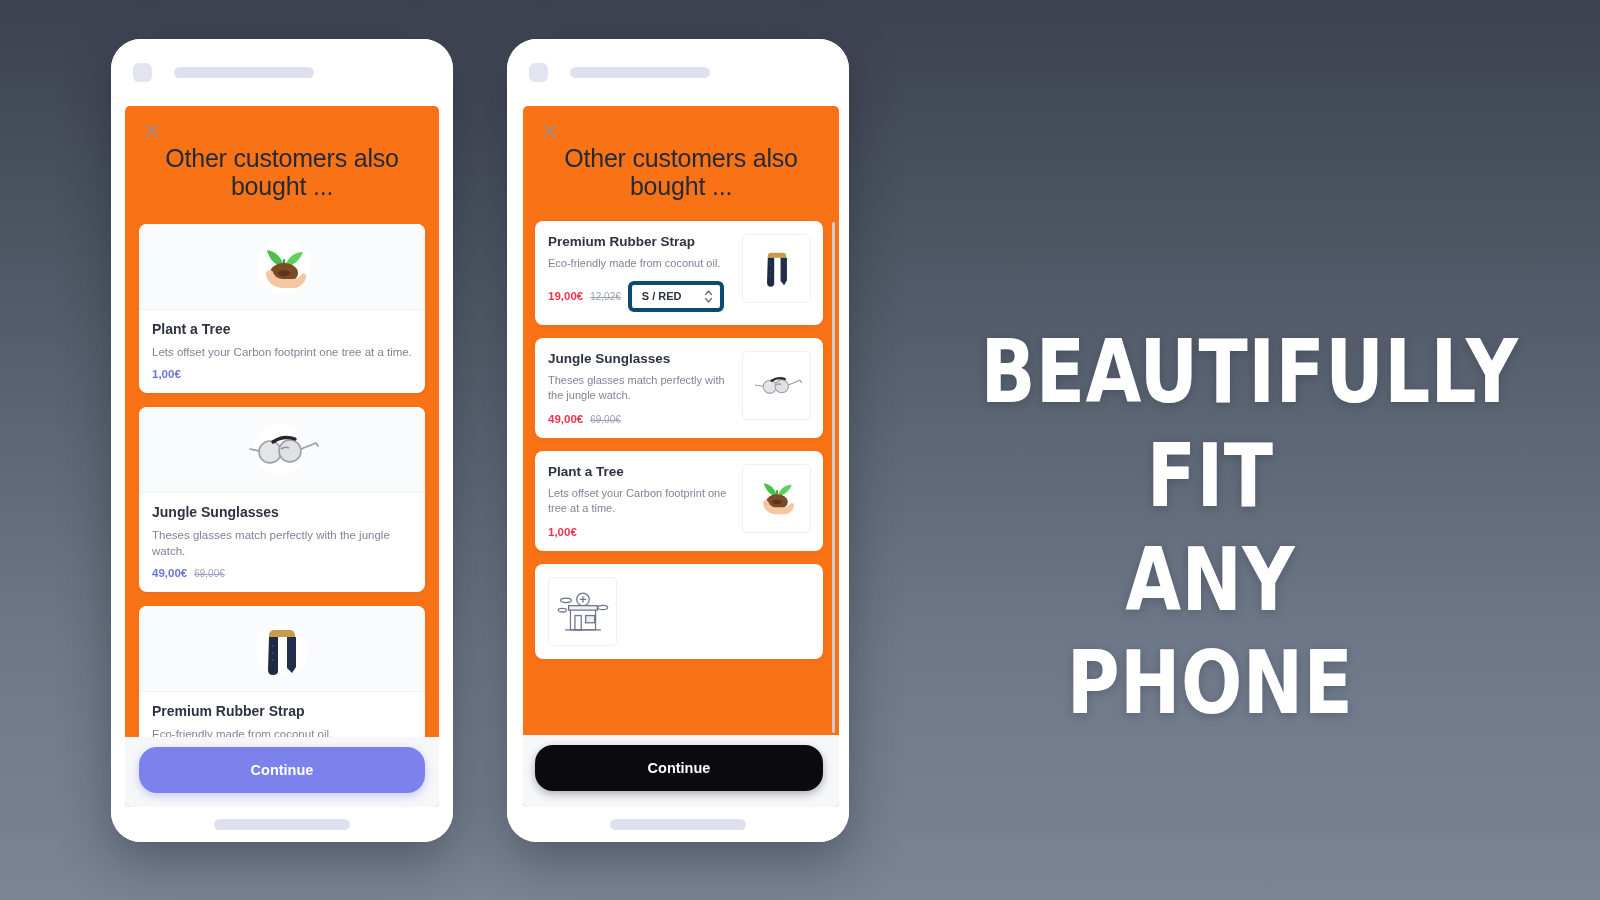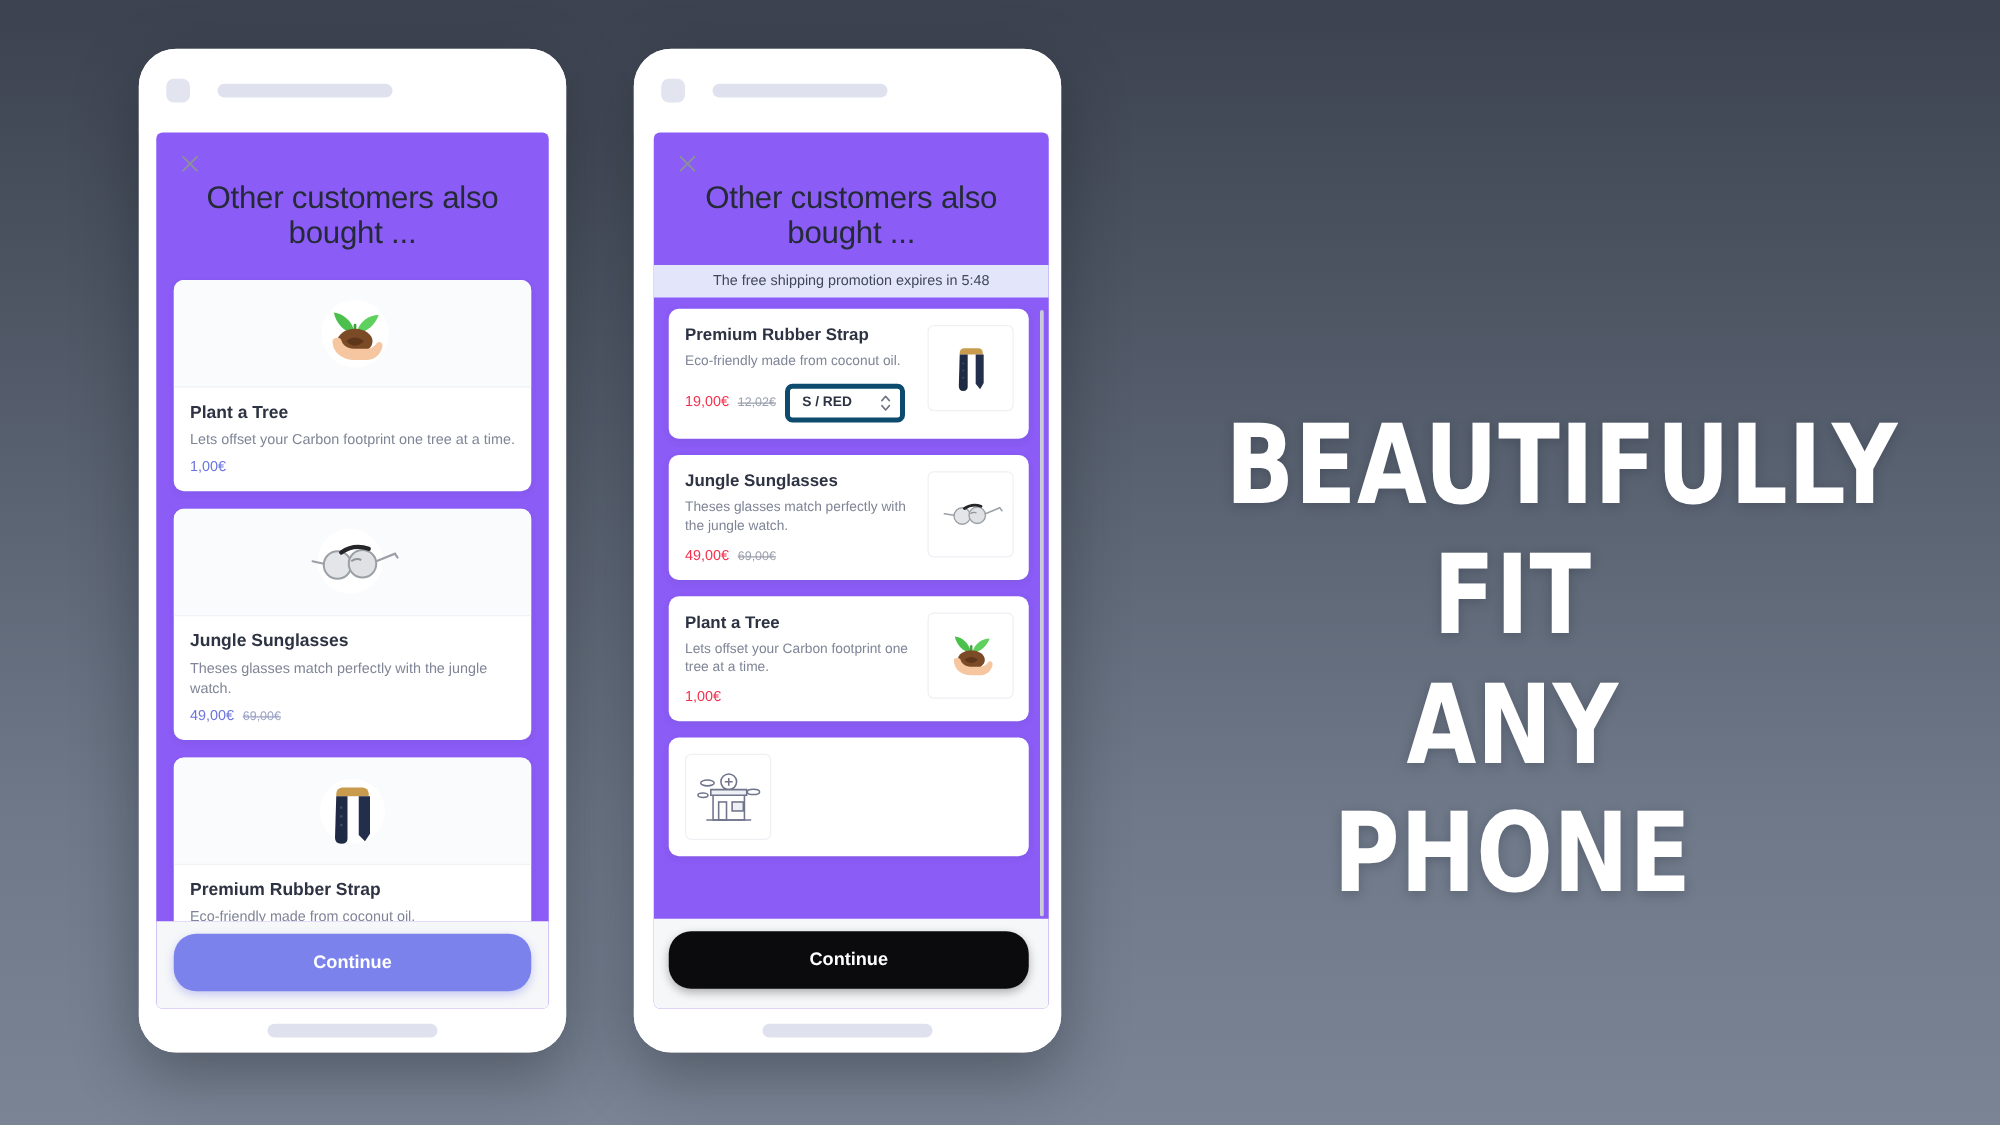--- a/index.html
+++ b/index.html
@@ -44,21 +44,21 @@
   }
   #phone-one .topbar-pill { width: 140px; }
   #phone-two .topbar-pill { width: 140px; }
 
   
   .screen {
     position: absolute;
     left: 14px; right: 14px;
     top: 67px;
     bottom: 35px;
-    background: #8b5cf6;
+    background: #f97316;
     border-radius: 5px;
     overflow: hidden;
     display: flex;
     flex-direction: column;
   }
   #phone-two .screen { left: 16px; right: 10px; }
 
   .home-indicator-wrap {
     position: absolute;
     left: 0; right: 0; bottom: 0;
@@ -133,21 +133,21 @@
     border-bottom: 1px solid #f1f2f5;
   }
   .card-stack .body { padding: 11px 13px 13px 13px; }
   .card-stack .name {
     font-size: 14px; font-weight: 700; color: #2d3342; margin-bottom: 7px;
   }
   .card-stack .desc {
     font-size: 11.5px; color: #7f8596; line-height: 1.45; margin-bottom: 7px;
   }
   .price-row { display: flex; align-items: baseline; gap: 7px; }
-  .price-now { font-size: 11.5px; font-weight: 400; }
+  .price-now { font-size: 11.5px; font-weight: 700; }
   .price-was { font-size: 10px; text-decoration: line-through; }
   .theme-indigo .price-now { color: #6c74e0; }
   .theme-indigo .price-was { color: #9ba2c4; }
   .theme-red .price-now { color: #f4314e; }
   .theme-red .price-was { color: #9aa0ae; }
 
   
   .card-row {
     background: #fff;
     border-radius: 8px;
@@ -335,21 +335,20 @@
     <div class="modal-head">
       <span class="close-icon">
         <svg viewBox="0 0 24 24" fill="none" stroke="currentColor" stroke-width="1.7" stroke-linecap="round">
           <line x1="6" y1="6" x2="18" y2="18"></line>
             <line x1="18" y1="6" x2="6" y2="18"></line>
         </svg>
       </span>
       <div class="modal-title">Other customers also bought ...</div>
     </div>
 
-    <div class="promo-banner">The free shipping promotion expires in 5:48</div>
 
     <div class="list-body">
       <div class="scrollbar-track"></div>
 
       <div class="card-row">
         <div class="info">
           <div class="name">Premium Rubber Strap</div>
           <div class="desc">Eco-friendly made from coconut oil.</div>
           <div class="price-row">
             <span class="price-now">19,00€</span>

